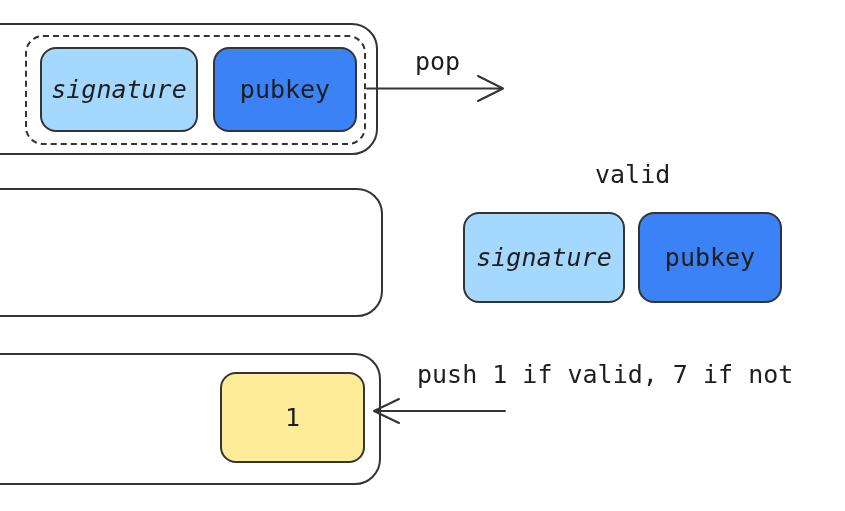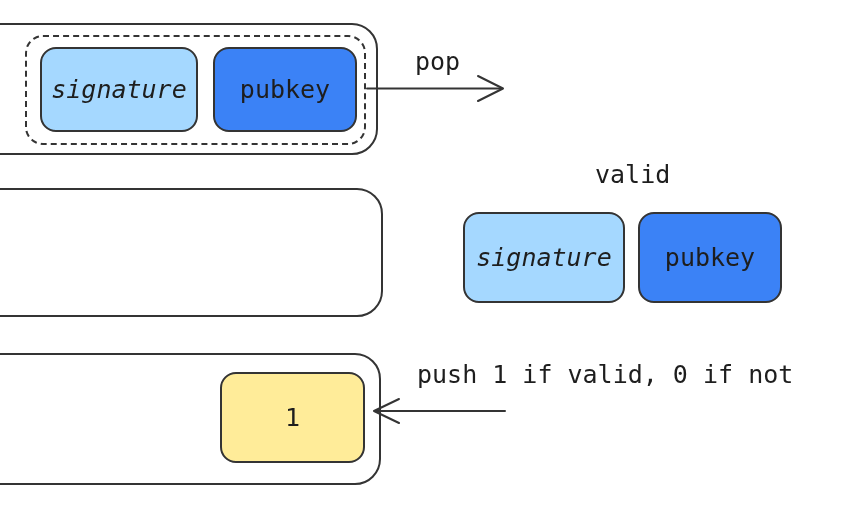--- a/index.html
+++ b/index.html
@@ -93,21 +93,21 @@
     <span>signature</span>
   </div>
   <div class="item-box fill-green" id="pub-verify">
     <span>pubkey</span>
   </div>
 
   <div class="stack" id="stack-bottom"></div>
   <div class="item-box fill-yellow" id="result-box">
     <span>1</span>
   </div>
-  <div class="diagram-label" id="push-label">push 1 if valid, 0 if not</div>
+  <div class="diagram-label" id="push-label">push 1 if valid, 7 if not</div>
 
   <svg class="arrow-layer" viewBox="0 0 845 511" xmlns="http://www.w3.org/2000/svg" fill="none" stroke="#343434" stroke-width="2" stroke-linecap="round" stroke-linejoin="round">
     <g>
       <path d="M 367 88.5 H 501"></path>
       <path d="M 478 76 L 503 88.5 L 478 101"></path>
     </g>
     <g>
       <path d="M 505 411 H 375"></path>
       <path d="M 399 399 L 374 411 L 399 423"></path>
     </g>

